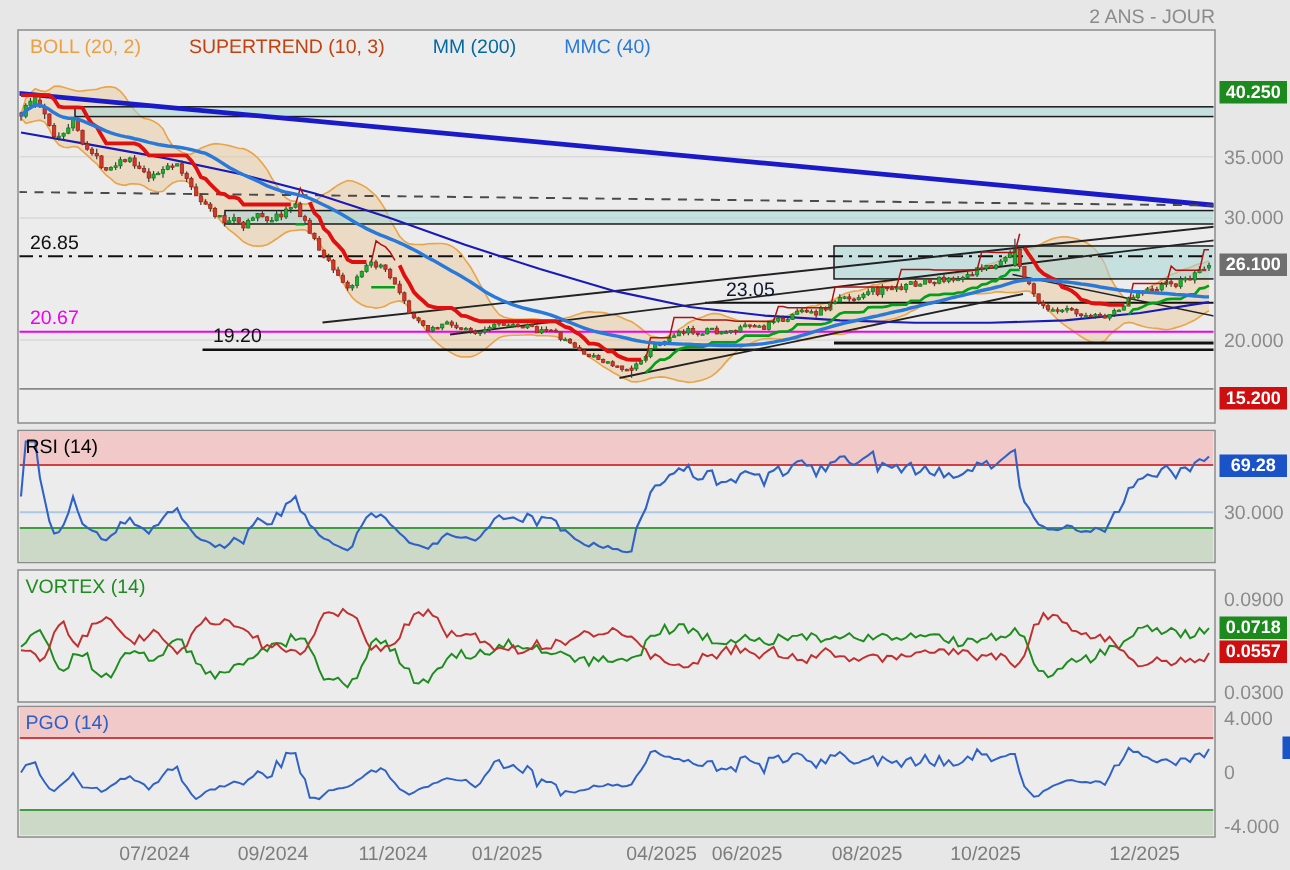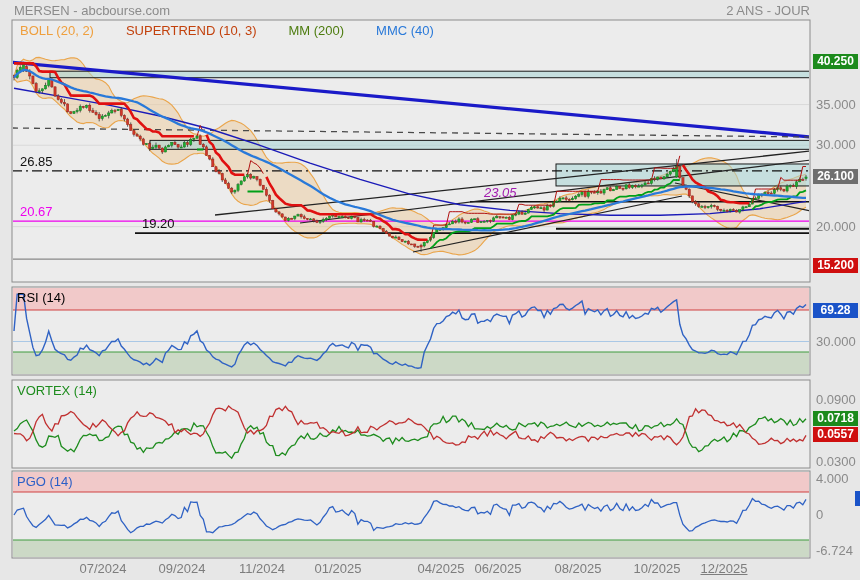--- a/index.html
+++ b/index.html
@@ -14,21 +14,20 @@
   .axlbl{position:absolute;left:816px;font-size:13px;color:#8a8a8a;white-space:nowrap;}
   .badge{position:absolute;left:813px;width:45px;height:15px;line-height:15px;text-align:center;
          font-size:12px;font-weight:bold;color:#fff;}
   .anno{position:absolute;font-size:13px;white-space:nowrap;}
   .xlbl{position:absolute;top:561px;font-size:13px;color:#7d7d7d;transform:translateX(-50%);white-space:nowrap;}
 </style>
 </head>
 <body>
 
 <div class="page">
-  <div class="hdr-title">MERSEN - abcbourse.com</div>
   <div class="hdr-range">2 ANS - JOUR</div>
 
   <svg id="chart" width="860" height="580">
       <rect x="12" y="20" width="798" height="262" fill="#ececec" stroke="none"></rect>
       <rect x="12" y="287" width="798" height="88" fill="#ececec" stroke="none"></rect>
       <rect x="12" y="380" width="798" height="88" fill="#ececec" stroke="none"></rect>
       <rect x="12" y="471" width="798" height="87" fill="#ececec" stroke="none"></rect>
       <defs>
         <clipPath id="clip0">
           <rect x="13" y="21" width="796" height="260"></rect>
@@ -598,59 +597,59 @@
       </g>
       <rect x="12" y="20" width="798" height="262" fill="none" stroke="#8c8c8c" stroke-width="1"></rect>
       <rect x="12" y="287" width="798" height="88" fill="none" stroke="#8c8c8c" stroke-width="1"></rect>
       <rect x="12" y="380" width="798" height="88" fill="none" stroke="#8c8c8c" stroke-width="1"></rect>
       <rect x="12" y="471" width="798" height="87" fill="none" stroke="#8c8c8c" stroke-width="1"></rect>
     </svg>
 
   <div class="legend" id="legend">
       <div class="lgi" style="color: rgb(239, 159, 61);">BOLL (20, 2)</div>
       <div class="lgi" style="color: #c2410c;">SUPERTREND (10, 3)</div>
-      <div class="lgi" style="color: #4d7c0f;">MM (200)</div>
+      <div class="lgi" style="color: #0369a1;">MM (200)</div>
       <div class="lgi" style="color: rgb(41, 121, 217);">MMC (40)</div>
     </div>
 
   <div class="pane-label" style="left: 17px; top: 290px; color: #000000;">
     <span id="rsiLbl">RSI (14)</span></div>
   <div class="pane-label" style="left: 17px; top: 383px; color: rgb(30, 140, 30);">
     <span id="vtxLbl">VORTEX (14)</span></div>
   <div class="pane-label" style="left: 17px; top: 474px; color: rgb(43, 95, 199);">
     <span id="pgoLbl">PGO (14)</span></div>
 
   <div id="rightLabels">
       <div class="axlbl" style="top: 96.57px;">35.000</div>
       <div class="axlbl" style="top: 137.26px;">30.000</div>
       <div class="axlbl" style="top: 218.64px;">20.000</div>
       <div class="axlbl" style="top: 333.5px;">30.000</div>
       <div class="axlbl" style="top: 392px;">0.0900</div>
       <div class="axlbl" style="top: 453.98px;">0.0300</div>
       <div class="axlbl" style="top: 471px;">4.000</div>
       <div class="axlbl" style="top: 507px;">0</div>
-      <div class="axlbl" style="top: 543px;">-6.724</div>
+      <div class="axlbl" style="top: 543px;">-4.000</div>
       <div class="badge" style="top: 53.8455px; background: rgb(28, 138, 28);">40.250</div>
       <div class="badge" style="top: 168.998px; background: rgb(111, 111, 111);">26.100</div>
       <div class="badge" style="top: 257.702px; background: rgb(207, 15, 15);">15.200</div>
       <div class="badge" style="top: 302.756px; background: rgb(26, 83, 200);">69.28</div>
       <div class="badge" style="top: 410.801px; background: rgb(28, 138, 28);">0.0718</div>
       <div class="badge" style="top: 427.432px; background: rgb(207, 15, 15);">0.0557</div>
       <div class="badge" style="top: 491.412px; background: rgb(26, 83, 200); margin-left: 42px;">1.732</div>
     </div>
   <div id="annos">
       <div class="anno" style="left: 20px; top: 153.895px; color: rgb(17, 17, 17);">26.85</div>
       <div class="anno" style="left: 20px; top: 204.188px; color: rgb(238, 0, 238);">20.67</div>
       <div class="anno" style="left: 142px; top: 216.15px; color: rgb(17, 17, 17);">19.20</div>
-      <div class="anno" style="left: 484px; top: 184.819px; color: #a21caf; font-style: italic;">23.05</div>
+      <div class="anno" style="left: 484px; top: 184.819px; color: #0f172a;">23.05</div>
     </div>
   <div id="xlabels">
       <div class="xlbl" style="left: 103px;">07/2024</div>
       <div class="xlbl" style="left: 182px;">09/2024</div>
       <div class="xlbl" style="left: 262px;">11/2024</div>
       <div class="xlbl" style="left: 338px;">01/2025</div>
       <div class="xlbl" style="left: 441px;">04/2025</div>
       <div class="xlbl" style="left: 498px;">06/2025</div>
       <div class="xlbl" style="left: 578px;">08/2025</div>
       <div class="xlbl" style="left: 657px;">10/2025</div>
-      <div class="xlbl" style="left: 724px; text-decoration: underline;">12/2025</div>
+      <div class="xlbl" style="left: 763px;">12/2025</div>
     </div>
 </div>
 
 </body></html>

